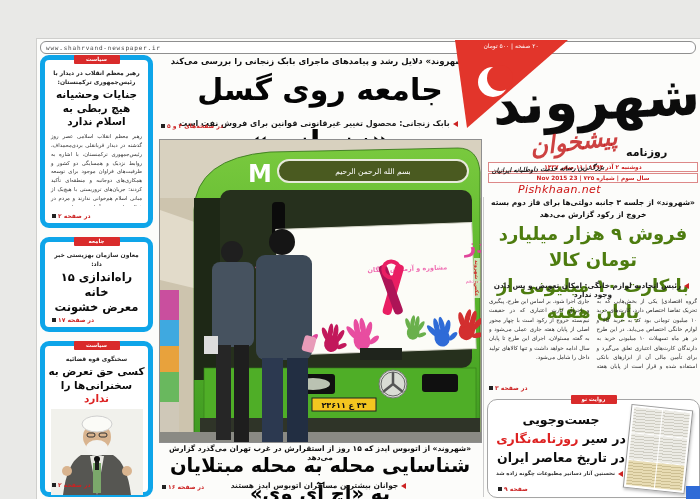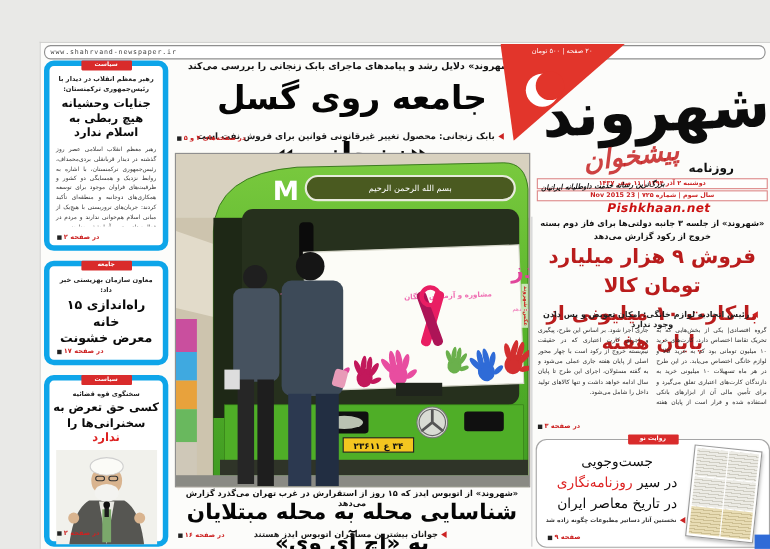--- a/index.html
+++ b/index.html
@@ -12,37 +12,37 @@
   .urlbar span{font-size:6px;color:#444;letter-spacing:.8px;padding-left:5px;font-family:"DejaVu Sans Mono",monospace;}
   
   .pennant{position:absolute;left:455px;top:40px;z-index:6;}
   
   .masthead-title{position:absolute;left:538px;top:48px;width:162px;height:108px;font-size:54px;font-weight:bold;color:#0c0c0c;text-align:center;line-height:104px;transform:rotate(-3deg);z-index:4;}
   .masthead-kind{position:absolute;left:626px;top:146px;font-size:11px;font-weight:bold;color:#111;z-index:5;}
   .masthead-stamp{position:absolute;left:530px;top:128px;font-size:24px;font-weight:bold;font-style:italic;color:rgba(196,32,32,.85);transform:rotate(-7deg);z-index:5;}
   .slogan{position:absolute;left:487px;top:165px;width:122px;font-size:6.5px;font-weight:bold;font-style:italic;color:#101010;transform:rotate(-2deg);z-index:7;text-align:center;}
   .dateline{position:absolute;left:488px;top:162px;width:210px;z-index:6;}
   .dateline div{border:1px solid #d88;color:#c22;font-size:5.8px;font-weight:bold;text-align:center;padding:1px 2px;margin-bottom:1px;background:rgba(255,255,255,.6);}
-  .watermark{position:absolute;left:552px;top:183px;font-size:11px;font-weight:bold;font-style:italic;color:#c11;letter-spacing:.4px;z-index:8;}
+  .watermark{position:absolute;left:518px;top:183px;font-size:11px;font-weight:normal;font-style:italic;color:#c11;letter-spacing:.4px;z-index:8;}
   
   .vdivider{position:absolute;left:483px;top:197px;height:300px;border-left:1px solid #ccc;}
   .eco-kicker{position:absolute;left:487px;top:197px;width:212px;font-size:7.5px;font-weight:bold;text-align:center;line-height:1.6;color:#111;}
-  .eco-headline{position:absolute;left:487px;top:221px;width:212px;font-size:18px;font-weight:bold;text-align:center;line-height:1.45;color:#b91c1c;letter-spacing:-.3px;}
+  .eco-headline{position:absolute;left:487px;top:221px;width:212px;font-size:18px;font-weight:bold;text-align:center;line-height:1.45;color:#4d7c0f;letter-spacing:-.3px;}
   .eco-bullet{position:absolute;left:487px;top:281px;width:212px;font-size:7.3px;font-weight:bold;text-align:center;color:#222;}
   .eco-body{position:absolute;left:489px;top:297px;width:208px;height:84px;font-size:5.5px;line-height:1.7;color:#2a2a2a;text-align:justify;column-count:2;column-gap:7px;overflow:hidden;}
   .eco-ref{position:absolute;left:489px;top:384px;}
   
   .pref{font-size:6px;font-weight:bold;color:#c22;direction:rtl;display:inline-flex;align-items:center;gap:2px;}
   .pref::after{content:"";width:4px;height:4px;background:#222;display:inline-block;}
   
   .bmark{display:inline-block;width:0;height:0;border-top:3px solid transparent;border-bottom:3px solid transparent;border-right:5px solid #c22;margin:0 3px;vertical-align:middle;}
   
   .culture{position:absolute;left:487px;top:399px;width:211px;height:97px;background:#fff;border:1px solid #a5a5a5;border-radius:10px;}
   .tab{position:absolute;top:-5px;left:50%;transform:translateX(-50%);background:#d92b2b;color:#fff;font-size:5.5px;font-weight:bold;width:46px;height:9px;line-height:9px;text-align:center;border-radius:1px;}
-  .culture-title{position:absolute;left:6px;top:11px;width:134px;text-align:center;font-weight:normal;font-size:12.5px;line-height:1.5;color:#0c0c0c;}
+  .culture-title{position:absolute;left:6px;top:11px;width:134px;text-align:center;font-weight:bold;font-size:12.5px;line-height:1.5;color:#0c0c0c;}
   .culture-title .red{color:#d22;}
   .culture-bullet{position:absolute;left:6px;top:70px;width:134px;text-align:center;font-size:5.4px;font-weight:bold;color:#333;}
   .culture-ref{position:absolute;left:10px;bottom:5px;}
   .collage{position:absolute;right:10px;top:7px;width:62px;height:84px;background:#fff;border:1px solid #999;transform:rotate(6deg);box-shadow:1px 2px 3px rgba(0,0,0,.25);display:grid;grid-template-columns:1fr 1fr;grid-template-rows:1fr 1fr 1fr;gap:1px;padding:2px;box-sizing:border-box;}
   .collage div{background:repeating-linear-gradient(#ecebe5 0 2px,#cfcdc3 2px 3px);}
   .collage div:nth-child(5),.collage div:nth-child(6){background:repeating-linear-gradient(#e8dcb4 0 2px,#cdbf92 2px 3px);}
   .corner-blue{position:absolute;left:686px;top:486px;width:14px;height:13px;background:#2f6bd7;}
   
   .side-box{position:absolute;left:40px;width:113px;background:#fff;border:5px solid #0ea5e9;border-radius:9px;box-sizing:border-box;}
   .side-intro{margin-top:8px;font-size:6px;font-weight:bold;text-align:center;color:#222;padding:0 6px;line-height:1.5;}

